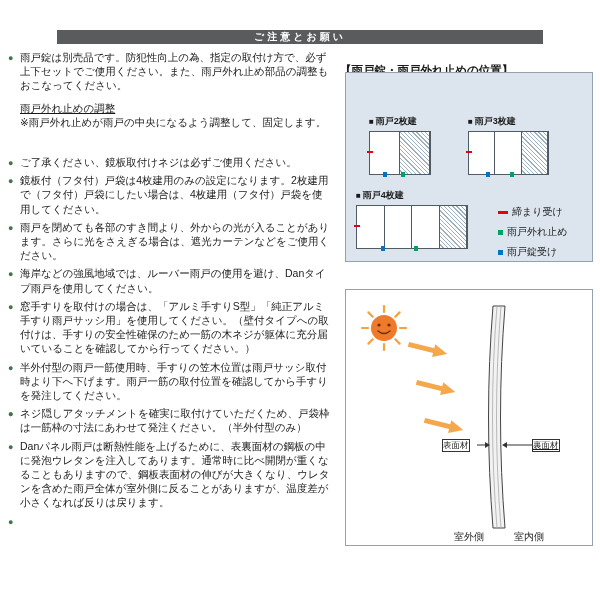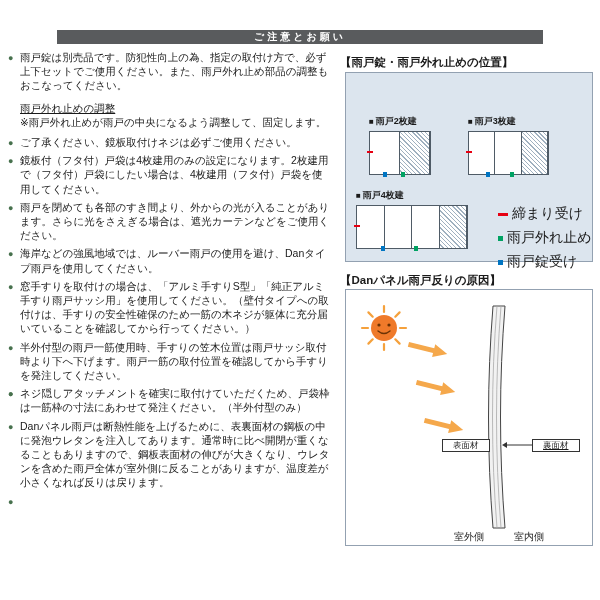--- a/index.html
+++ b/index.html
@@ -16,25 +16,25 @@
     position:absolute; left:57px; top:30px; width:486px; height:14px;
     background:#595b5d; color:#fff; font-size:10px; font-weight:bold;
     text-align:center; line-height:14px; letter-spacing:3px;
   }
 
   
   .notes { position:absolute; left:8px; top:50px; width:324px; font-size:10.5px; line-height:14.2px; }
   .note { position:relative; padding-left:12px; margin-bottom:4px; }
   .note .bullet { position:absolute; left:0; top:1px; color:#47714d; font-size:9px; }
   .sub-heading { padding-left:12px; margin-top:8px;text-decoration:underline; }
-  .subnote { padding-left:12px; margin-bottom:6px; }
+  .subnote { padding-left:12px; margin-bottom:26px; }
 
   
   .box-title { position:absolute; font-size:11.5px; font-weight:bold; }
-  .title-1 { left:340px; top:55px; }
+  .title-1 { left:340px; top:63px; }
   .title-2 { left:340px; top:273px; }
 
   
   .box1 {
     position:absolute; left:345px; top:72px; width:248px; height:190px;
     background:#dce5ee; border:1px solid #93a1b1;
   }
   .diagram { position:absolute; }
   .diagram-label { font-size:9px; font-weight:bold; display:flex; gap:2px; align-items:center; margin-bottom:3px; }
   .diagram-label .marker { font-size:8px; }
@@ -49,31 +49,31 @@
   .mark.red   { left:-3px; top:45%;   width:6px; height:2px; background:#e60012; }
   .mark.green { bottom:-3px; left:52%; width:4px; height:5px; background:#00a263; }
   .mark.blue  { bottom:-3px; left:22%; width:4px; height:5px; background:#0075c2; }
 
   .legend { position:absolute; left:152px; top:132px; }
   .legend-row { display:flex; align-items:center; gap:4px; margin-bottom:6px; }
   .sw { flex:none; }
   .sw-0 { width:10px; height:3px; background:#e60012; }
   .sw-1 { width:5px;  height:5px; background:#00a263; }
   .sw-2 { width:5px;  height:5px; background:#0075c2; }
-  .legend-label { font-size:14px; }
+  .legend-label { font-size:10px; }
 
   
   .box2 {
     position:absolute; left:345px; top:289px; width:248px; height:257px;
     background:#fff; border:1px solid #93a1b1;
   }
   .box2 svg { position:absolute; left:0; top:0; }
   .lbl {
     position:absolute; border:1px solid #333; background:#fff;
-    font-size:8.5px; line-height:11px; padding:0 10px;
+    font-size:8.5px; line-height:11px; padding:0 0;
   }
   .lbl-front { left:96px;  top:149px; }
   .lbl-back  { left:186px; top:149px;text-decoration:underline; }
   .side-label { position:absolute; font-size:10px; }
   .side-outdoor { left:108px; top:240px; }
   .side-indoor  { left:168px; top:240px; }
 </style>
 </head>
 <body>
 
@@ -188,21 +188,20 @@
         <span class="sw sw-1"></span>
         <span class="legend-label">雨戸外れ止め</span>
       </div>
       <div class="legend-row">
         <span class="sw sw-2"></span>
         <span class="legend-label">雨戸錠受け</span>
       </div>
     </div>
   </div>
 
-  <div class="box-title title-2">【Danパネル雨戸反りの原因】</div>
 
   <div class="box2">
     <svg width="246" height="255" viewBox="0 0 246 255">
 
       <g>
         <g stroke="#f5a13c" stroke-width="2.2" stroke-linecap="round">
           <line x1="54" y1="38" x2="60" y2="38"></line>
           <line x1="49.3" y1="49.3" x2="53.6" y2="53.6"></line>
           <line x1="38" y1="54" x2="38" y2="60"></line>
           <line x1="26.7" y1="49.3" x2="22.4" y2="53.6"></line>

